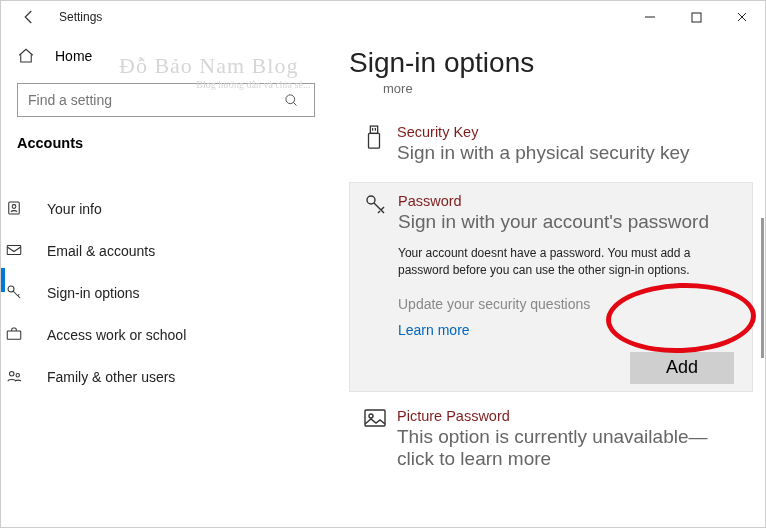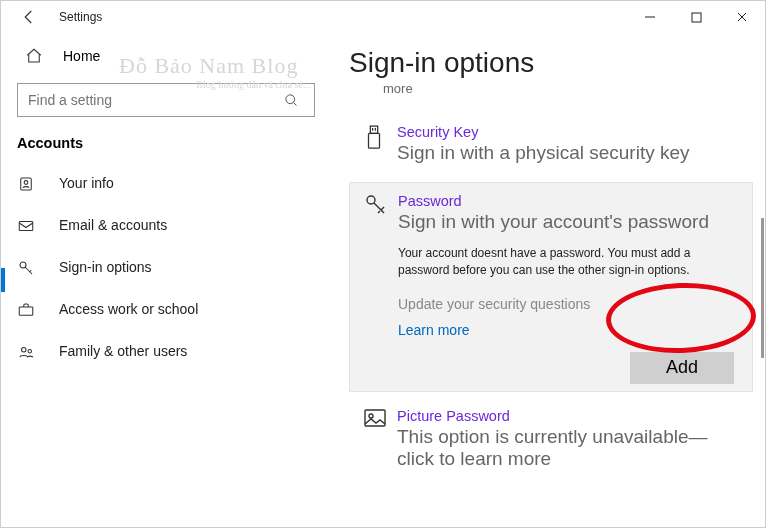--- a/index.html
+++ b/index.html
@@ -34,21 +34,21 @@
     cursor:pointer; font-size:12px;
   }
   .container { display:flex; height:calc(100% - 32px); }
   .sidebar {
     width: 330px;
     padding: 6px 0 0 0;
     position:relative;
   }
   .home-row {
     display:flex; align-items:center;
-    padding: 8px 0 8px 24px;
+    padding: 8px 0 8px 16px;
     cursor:pointer;
     margin-bottom:10px;
   }
   .home-row .icon { width:22px; margin-right:16px; }
   .home-row .label { font-size:14px; }
   .watermark {
     position:absolute; left:100px; top:6px;
     color:#d6d6d6; pointer-events:none;
     font-family: Georgia, serif;
   }
@@ -66,23 +66,23 @@
     padding:0 10px; font-size:14px;
     color:#666;
   }
   .search .sicon { width:30px; text-align:center; color:#555; font-size:14px; }
   .section-title {
     font-weight:600; font-size:14.5px;
     padding: 0 16px 18px 16px;
   }
   .nav { margin-top:6px; }
   .nav-item {
-    display:flex; align-items:flex-start;
+    display:flex; align-items:flex-end;
     height:42px;
-    padding-left:16px;
+    padding-left:4px;
     cursor:pointer;
     position:relative;
   }
   .nav-item.active::before {
     content:""; position:absolute; left:0; top:9px; bottom:9px; width:4px;
     background:#0078d4;
   }
   .nav-item .icon { width:22px; margin-right:20px; color:#333; display:flex; }
   .nav-item .label { font-size:14px; color:#222; }
   .main {
@@ -92,21 +92,21 @@
   }
   .page-title { font-size:28px; font-weight:400; color:#222; margin-bottom:2px; }
   .more-caption { font-size:13px; color:#666; margin-left:34px; margin-bottom:18px; }
   .option {
     display:flex;
     padding:10px 14px 12px 14px;
     position:relative;
   }
   .option .oicon { width:34px; flex-shrink:0; color:#333; }
   .option .otext { flex:1; }
-  .option .oname { font-size:14.5px; color:#6d28d9; }
+  .option .oname { font-size:14.5px; color:#7f1d1d; }
   .option .odesc { font-size:19px; color:#666; margin-top:2px; }
   .expanded {
     background:#f2f2f2;
     border: 1px solid #e4e4e4;
     margin: 6px 0;
     padding-bottom:7px;
   }
   .pwd-msg { font-size:12px; color:#222; margin:12px 0 16px 0; line-height:1.45; }
   .update-q { font-size:14px; color:#888; margin-bottom:10px; }
   .learn { font-size:14px; color:#0067c0; cursor:pointer; }

